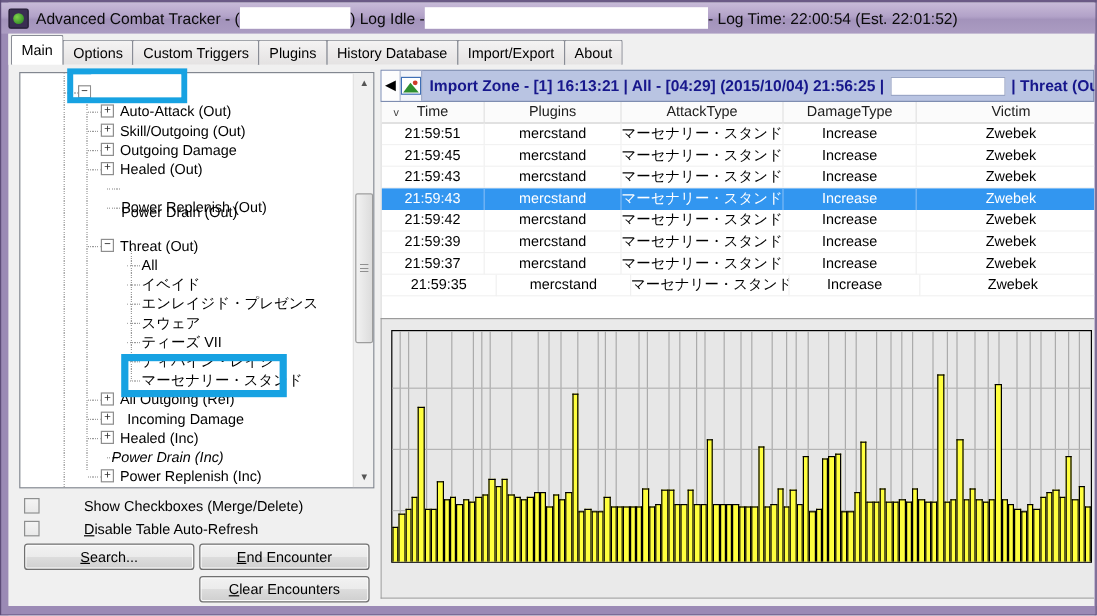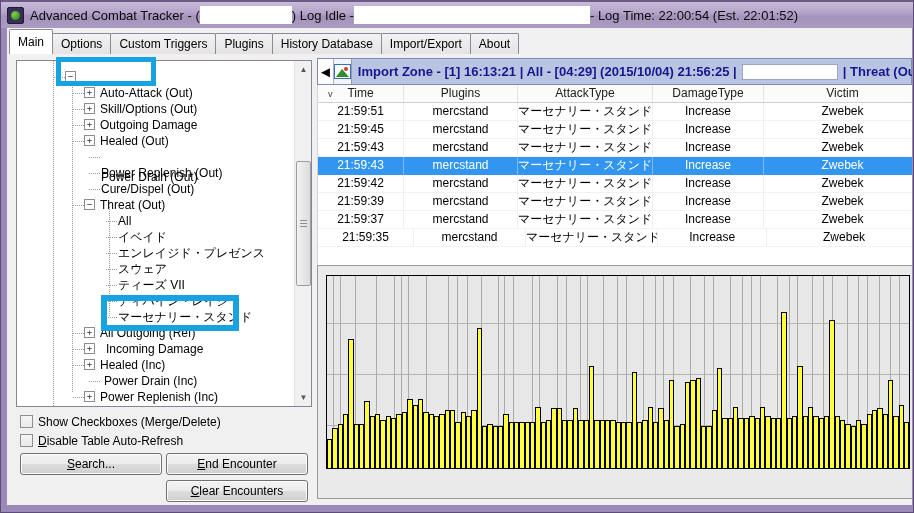--- a/index.html
+++ b/index.html
@@ -46,21 +46,21 @@
   
   .vsb { position:absolute; right:0; top:0; width:17px; height:100%; background:#f0f0f0; border-left:1px solid #e3e3e3; }
   .vsb .arr { position:absolute; left:0; width:17px; height:17px; font-size:8px; color:#555; text-align:center; line-height:17px; }
   .vsb .arr.up { top:0; }
   .vsb .arr.down { bottom:0; }
   .vsb .thumb { position:absolute; left:1px; width:15px; top:100px; height:125px;
                 background:linear-gradient(to right,#f2f2f2,#dcdcdc); border:1px solid #9d9d9d; border-radius:2px; }
   .vsb .grip { position:absolute; left:3px; right:3px; top:50%; height:7px; margin-top:-4px;
                background-image:repeating-linear-gradient(to bottom,#8f8f8f 0 1px,transparent 1px 3px); }
 
-  .checkbox-row { position:absolute; left:13px; height:15px; display:flex; align-items:center; }
+  .checkbox-row { position:absolute; left:13px; height:15px; display:flex; align-items:center;gap:32px; }
   .checkbox { width:13px; height:13px; border:1px solid #8e8f8f; background:linear-gradient(#f4f4f4,#e9e9e9); margin-right:5px; }
   .checkbox-label { font-size:12px; }
 
   .btn { position:absolute; width:142px; height:22px; border:1px solid #707070; border-radius:3px;
          background:linear-gradient(#f2f2f2 0%,#ebebeb 49%,#dddddd 50%,#cfcfcf 100%);
          font-size:12px; text-align:center; line-height:20px; box-shadow:inset 0 0 0 1px #fbfbfb; }
 
   
   .right-panel { position:absolute; left:310px; top:58px; width:595px; height:441px; overflow:hidden; }
 
@@ -141,44 +141,40 @@
           <div class="tree-label" style="left: 64px;"></div>
         </div>
         <div class="tree-row" style="top: 24px; left: 0px; right: 0px;">
           <div class="stub" style="left: 56px; width: 11px; top: 8px;"></div>
           <div class="expander" style="left: 67px; top: 2px;">+</div>
           <div class="tree-label" style="left: 83px;">Auto-Attack (Out)</div>
         </div>
         <div class="tree-row" style="top: 40px; left: 0px; right: 0px;">
           <div class="stub" style="left: 56px; width: 11px; top: 8px;"></div>
           <div class="expander" style="left: 67px; top: 2px;">+</div>
-          <div class="tree-label" style="left: 83px;">Skill/Options (Out)</div>
+          <div class="tree-label" style="left: 83px;">Skill/Outgoing (Out)</div>
         </div>
         <div class="tree-row" style="top: 56px; left: 0px; right: 0px;">
           <div class="stub" style="left: 56px; width: 11px; top: 8px;"></div>
           <div class="expander" style="left: 67px; top: 2px;">+</div>
           <div class="tree-label" style="left: 83px;">Outgoing Damage</div>
         </div>
         <div class="tree-row" style="top: 72px; left: 0px; right: 0px;">
           <div class="stub" style="left: 56px; width: 11px; top: 8px;"></div>
           <div class="expander" style="left: 67px; top: 2px;">+</div>
           <div class="tree-label" style="left: 83px;">Healed (Out)</div>
         </div>
         <div class="tree-row" style="top: 88px; left: 0px; right: 0px;">
           <div class="stub" style="left: 72px; width: 11px; top: 8px;"></div>
           <div class="tree-label" style="left: 84px; margin-top: 40px;">Power Drain (Out)</div>
         </div>
         <div class="tree-row" style="top: 104px; left: 0px; right: 0px;">
           <div class="stub" style="left: 72px; width: 11px; top: 8px;"></div>
           <div class="tree-label" style="left: 84px;">Power Replenish (Out)</div>
         </div>
-        <div class="tree-row" style="top: 120px; left: 0px; right: 0px;">
-          <div class="stub" style="left: 72px; width: 11px; top: 8px;"></div>
-          <div class="tree-label" style="left: 84px;">Cure/Dispel (Out)</div>
-        </div>
         <div class="tree-row" style="top: 136px; left: 0px; right: 0px;">
           <div class="stub" style="left: 56px; width: 11px; top: 8px;"></div>
           <div class="expander" style="left: 67px; top: 2px;">−</div>
           <div class="tree-label" style="left: 83px;">Threat (Out)</div>
         </div>
         <div class="tree-row" style="top: 152px; left: 0px; right: 0px;">
           <div class="stub" style="left: 89px; width: 11px; top: 8px;"></div>
           <div class="tree-label" style="left: 101px;">All</div>
         </div>
         <div class="tree-row" style="top: 168px; left: 0px; right: 0px;">
@@ -215,21 +211,21 @@
           <div class="expander" style="left: 67px; top: 2px;">+</div>
           <div class="tree-label" style="left: 89px;">Incoming Damage</div>
         </div>
         <div class="tree-row" style="top: 296px; left: 0px; right: 0px;">
           <div class="stub" style="left: 56px; width: 11px; top: 8px;"></div>
           <div class="expander" style="left: 67px; top: 2px;">+</div>
           <div class="tree-label" style="left: 83px;">Healed (Inc)</div>
         </div>
         <div class="tree-row" style="top: 312px; left: 0px; right: 0px;">
           <div class="stub" style="left: 72px; width: 11px; top: 8px;"></div>
-          <div class="tree-label" style="left: 87px;">Power Drain (Inc)</div>
+          <div class="tree-label" style="left: 76px; font-style: italic;">Power Drain (Inc)</div>
         </div>
         <div class="tree-row" style="top: 328px; left: 0px; right: 0px;">
           <div class="stub" style="left: 56px; width: 11px; top: 8px;"></div>
           <div class="expander" style="left: 67px; top: 2px;">+</div>
           <div class="tree-label" style="left: 83px;">Power Replenish (Inc)</div>
         </div>
       </div>
     <div class="vsb">
       <div class="arr up">▲</div>
       <div class="thumb">

